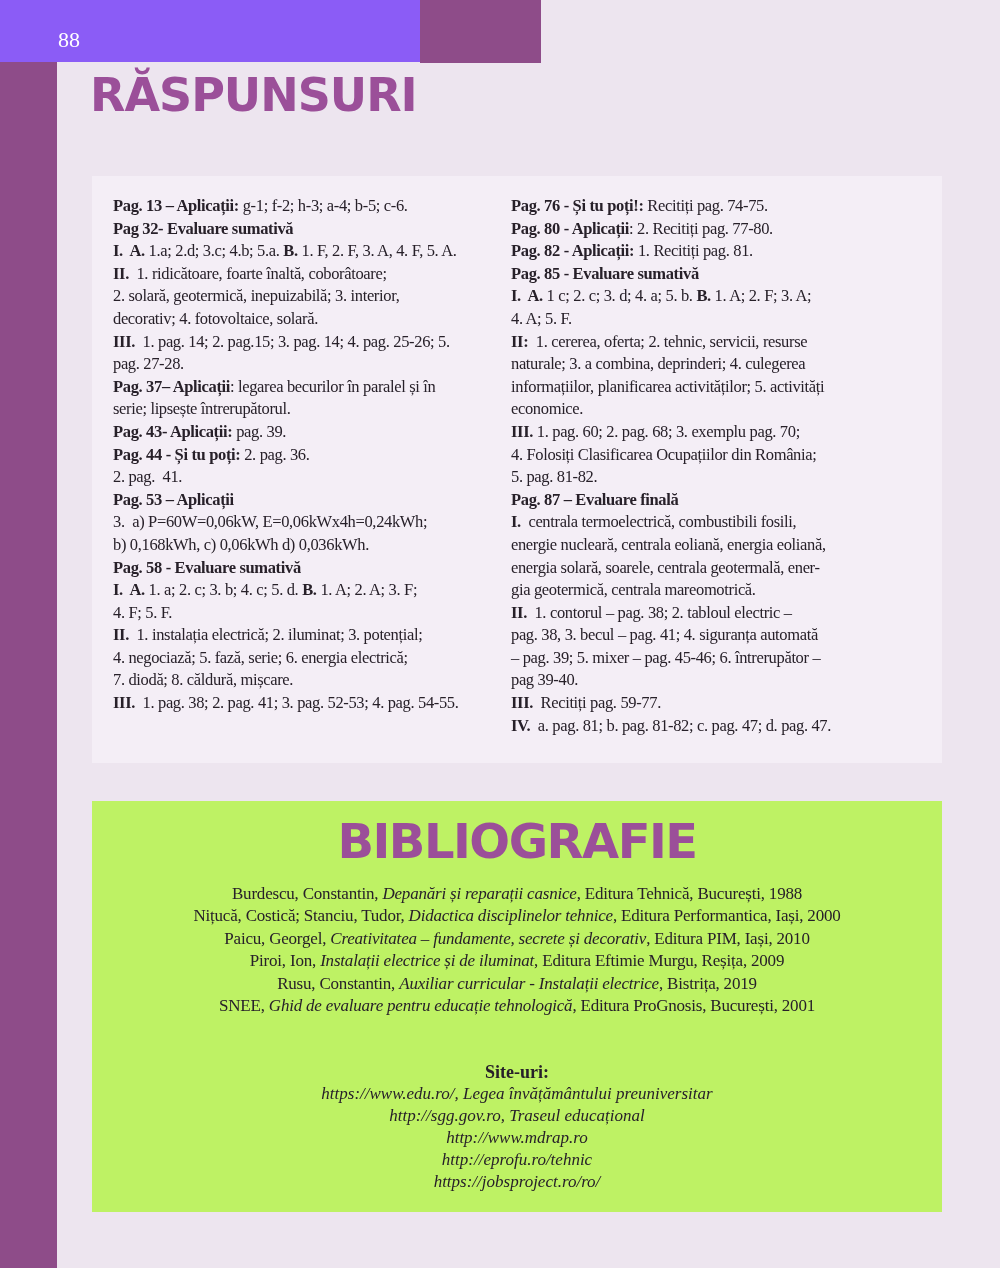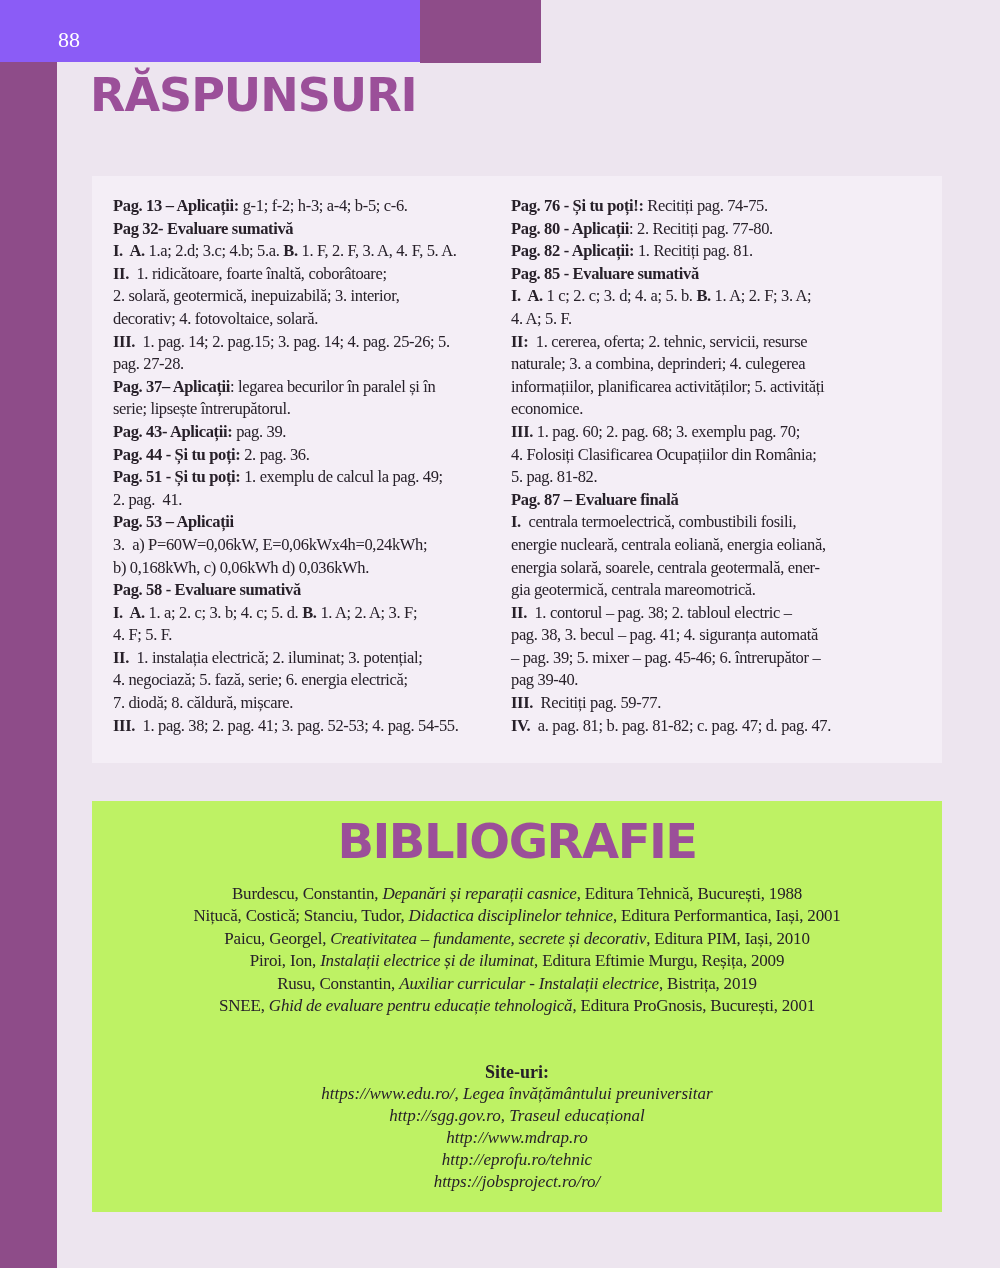--- a/index.html
+++ b/index.html
@@ -112,21 +112,20 @@
         <div class="ans-line"><span class="seg-bold">I.  A.</span><span> 1.a; 2.d; 3.c; 4.b; 5.a. </span><span class="seg-bold">B.</span><span> 1. F, 2. F, 3. A, 4. F, 5. A.</span></div>
         <div class="ans-line"><span class="seg-bold">II.</span><span>  1. ridicătoare, foarte înaltă, coborâtoare;</span></div>
         <div class="ans-line"><span>2. solară, geotermică, inepuizabilă; 3. interior,</span></div>
         <div class="ans-line"><span>decorativ; 4. fotovoltaice, solară.</span></div>
         <div class="ans-line"><span class="seg-bold">III.</span><span>  1. pag. 14; 2. pag.15; 3. pag. 14; 4. pag. 25-26; 5.</span></div>
         <div class="ans-line"><span>pag. 27-28.</span></div>
         <div class="ans-line"><span class="seg-bold">Pag. 37– Aplicații</span><span>: legarea becurilor în paralel și în</span></div>
         <div class="ans-line"><span>serie; lipsește întrerupătorul.</span></div>
         <div class="ans-line"><span class="seg-bold">Pag. 43- Aplicații:</span><span> pag. 39.</span></div>
         <div class="ans-line"><span class="seg-bold">Pag. 44 - Și tu poți:</span><span> 2. pag. 36.</span></div>
-        <div class="ans-line"><span class="seg-bold">Pag. 51 - Și tu poți:</span><span> 1. exemplu de calcul la pag. 49;</span></div>
         <div class="ans-line"><span>2. pag.  41.</span></div>
         <div class="ans-line"><span class="seg-bold">Pag. 53 – Aplicații</span></div>
         <div class="ans-line"><span>3.  a) P=60W=0,06kW, E=0,06kWx4h=0,24kWh;</span></div>
         <div class="ans-line"><span>b) 0,168kWh, c) 0,06kWh d) 0,036kWh.</span></div>
         <div class="ans-line"><span class="seg-bold">Pag. 58 - Evaluare sumativă</span></div>
         <div class="ans-line"><span class="seg-bold">I.  A.</span><span> 1. a; 2. c; 3. b; 4. c; 5. d. </span><span class="seg-bold">B.</span><span> 1. A; 2. A; 3. F;</span></div>
         <div class="ans-line"><span>4. F; 5. F.</span></div>
         <div class="ans-line"><span class="seg-bold">II.</span><span>  1. instalația electrică; 2. iluminat; 3. potențial;</span></div>
         <div class="ans-line"><span>4. negociază; 5. fază, serie; 6. energia electrică;</span></div>
         <div class="ans-line"><span>7. diodă; 8. căldură, mișcare.</span></div>
@@ -158,21 +157,21 @@
         <div class="ans-line"><span class="seg-bold">III.</span><span>  Recitiți pag. 59-77.</span></div>
         <div class="ans-line"><span class="seg-bold">IV.</span><span>  a. pag. 81; b. pag. 81-82; c. pag. 47; d. pag. 47.</span></div>
       </div>
   </div>
 </section>
 
 <section class="bib-box">
   <h2 class="bib-title">BIBLIOGRAFIE</h2>
   <div class="bib-entries">
       <div class="bib-line"><span>Burdescu, Constantin, </span><span class="seg-italic">Depanări și reparații casnice</span><span>, Editura Tehnică, București, 1988</span></div>
-      <div class="bib-line"><span>Nițucă, Costică; Stanciu, Tudor, </span><span class="seg-italic">Didactica disciplinelor tehnice</span><span>, Editura Performantica, Iași, 2001</span></div>
+      <div class="bib-line"><span>Nițucă, Costică; Stanciu, Tudor, </span><span class="seg-italic">Didactica disciplinelor tehnice</span><span>, Editura Performantica, Iași, 2000</span></div>
       <div class="bib-line"><span>Paicu, Georgel, </span><span class="seg-italic">Creativitatea – fundamente, secrete și decorativ</span><span>, Editura PIM, Iași, 2010</span></div>
       <div class="bib-line"><span>Piroi, Ion, </span><span class="seg-italic">Instalații electrice și de iluminat</span><span>, Editura Eftimie Murgu, Reșița, 2009</span></div>
       <div class="bib-line"><span>Rusu, Constantin, </span><span class="seg-italic">Auxiliar curricular - Instalații electrice</span><span>, Bistrița, 2019</span></div>
       <div class="bib-line"><span>SNEE, </span><span class="seg-italic">Ghid de evaluare pentru educație tehnologică</span><span>, Editura ProGnosis, București, 2001</span></div>
     </div>
   <div class="sites">
     <div class="sites-label">Site-uri:</div>
     <div>
         <div class="site-line"><span>https://www.edu.ro/, Legea învățământului preuniversitar</span></div>
         <div class="site-line"><span>http://sgg.gov.ro, Traseul educațional</span></div>

